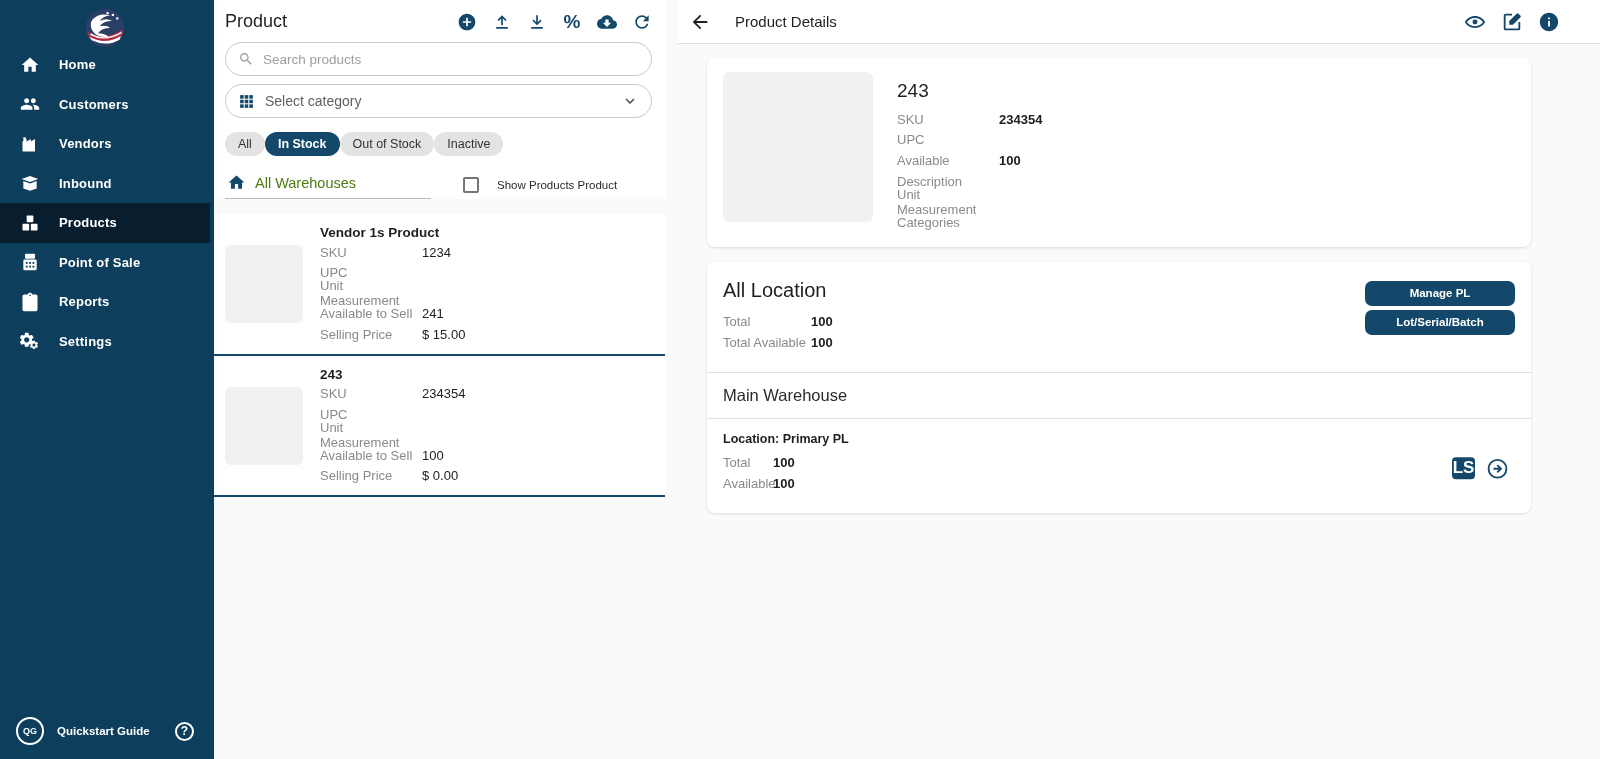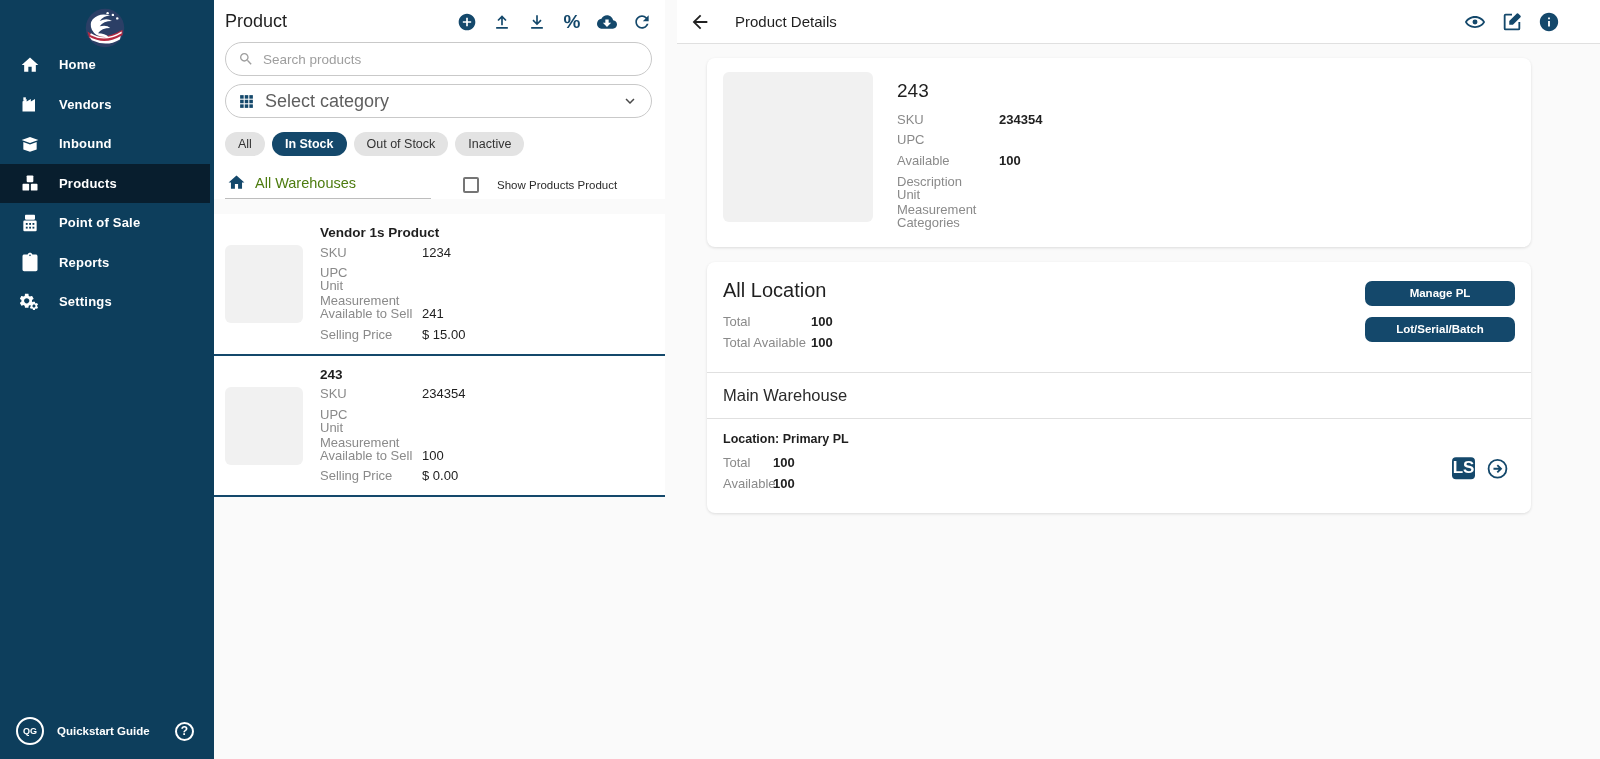--- a/index.html
+++ b/index.html
@@ -40,23 +40,23 @@
   .tool-btn .pct { font-size:19px; font-weight:700; color:#14486b; line-height:1; }
   .search-box { margin-top:10px; height:34px; border:1px solid #c9c9c9; border-radius:17px;
     display:flex; align-items:center; padding:0 12px; background:#fff; }
   .search-box svg { width:16px; height:16px; fill:#9e9e9e; }
   .search-box input { border:none; outline:none; margin-left:9px; font-size:13.5px; flex:1;
     font-family:"Liberation Sans", sans-serif; color:#212121; background:transparent; }
   .search-box input::placeholder { color:#9e9e9e; }
   .select-box { margin-top:8px; height:34px; border:1px solid #c9c9c9; border-radius:17px;
     display:flex; align-items:center; padding:0 12px; background:#fff; cursor:pointer; }
   .select-box .grid-ic { width:17px; height:17px; fill:#14486b; }
-  .select-box .sel-label { margin-left:10px; font-size:18px; color:#5f5f5f; flex:1; }
+  .select-box .sel-label { margin-left:10px; font-size:14px; color:#5f5f5f; flex:1; }
   .select-box .chev { width:18px; height:18px; fill:#4a4a4a; }
-  .chips { display:flex; gap:7px; margin-top:14px; }
+  .chips { display:flex; margin-top:14px; }
   .chip { background:#e3e3e3; color:#333; border-radius:13px; padding:5px 13px;
     font-size:12.5px; cursor:pointer; white-space:nowrap; }
   .chip.selected { background:#14486b; color:#fff; font-weight:700; }
   .warehouse-row { display:flex; align-items:center; margin-top:15px; padding-bottom:0; }
   .warehouse-select { display:flex; align-items:center; width:206px; padding:2px 2px 6px 2px;
     border-bottom:1px solid #bdbdbd; cursor:pointer; }
   .warehouse-select svg { width:19px; height:19px; fill:#14486b; }
   .warehouse-select span { margin-left:9px; font-size:14.5px; color:#4d7c0f;text-align:center; }
   .inactive-group { display:flex; align-items:center; margin-left:32px; cursor:pointer; }
   .checkbox { width:16px; height:16px; border:2px solid #757575; border-radius:2px;
@@ -97,21 +97,21 @@
   .d-row .lbl { width:102px; color:#8a8a8a; }
   .d-row .val { color:#212121; font-weight:700; }
   .location-card { margin-top:15px; }
   .loc-top { display:flex; padding:17px 16px 19px 16px; }
   .loc-left { flex:1; }
   .loc-heading { font-size:20px; color:#1f1f1f; }
   .loc-rows { margin-top:10px; }
   .l-row { display:flex; height:20.5px; align-items:center; font-size:13px; }
   .l-row .lbl { width:88px; color:#8a8a8a; }
   .l-row .val { color:#212121; font-weight:700; }
-  .loc-buttons { display:flex; flex-direction:column; gap:11px; padding-top:2px; }
+  .loc-buttons { display:flex; flex-direction:column; gap:4px; padding-top:2px; }
   .pill-btn { width:150px; height:25px; background:#14486b; color:#fff; border:none;
     border-radius:7px; font-size:11.5px; font-weight:700; cursor:pointer;
     font-family:"Liberation Sans", sans-serif; }
   .divider { height:1px; background:#e0e0e0; }
   .wh-heading { padding:13px 16px; font-size:16.5px; color:#2b2b2b; }
   .loc-detail { position:relative; padding:13px 16px 19px 16px; }
   .loc-title { font-size:12.5px; font-weight:700; color:#1f1f1f; }
   .loc-detail-rows { margin-top:7px; }
   .s-row { display:flex; height:20.5px; align-items:center; font-size:13px; }
   .s-row .lbl { width:50px; color:#8a8a8a; }
@@ -142,20 +142,26 @@
   </div>
   <div class="nav">
     <div class="nav-item">
       <svg viewBox="0 0 24 24">
           <path d="M10 20v-6h4v6h5v-8h3L12 3 2 12h3v8z"></path>
         </svg>
       <span class="nav-label">Home</span>
     </div>
     <div class="nav-item">
       <svg viewBox="0 0 24 24">
+          <path d="M16 11c1.66 0 2.99-1.34 2.99-3S17.66 5 16 5s-3 1.34-3 3 1.34 3 3 3zm-8 0c1.66 0 2.99-1.34 2.99-3S9.66 5 8 5 5 6.34 5 8s1.34 3 3 3zm0 2c-2.33 0-7 1.17-7 3.5V19h14v-2.5c0-2.33-4.67-3.5-7-3.5zm8 0c-.29 0-.62.02-.97.05 1.16.84 1.97 1.97 1.97 3.45V19h6v-2.5c0-2.33-4.67-3.5-7-3.5z"></path>
+        </svg>
+      <span class="nav-label">Customers</span>
+    </div>
+    <div class="nav-item">
+      <svg viewBox="0 0 24 24">
           <path d="M3 21V9l5-3v3l5-3v3l5-3v15H3z"></path>
           <path d="M4 4h3v4H4z"></path>
         </svg>
       <span class="nav-label">Vendors</span>
     </div>
     <div class="nav-item">
       <svg viewBox="0 0 24 24">
           <path d="M2 7.2 12 3.5 22 7.2 12 10.9 2 7.2z"></path>
           <path d="M4 9.7l8 2.9 8-2.9V18.5L12 21.4 4 18.5z"></path>
         </svg>

